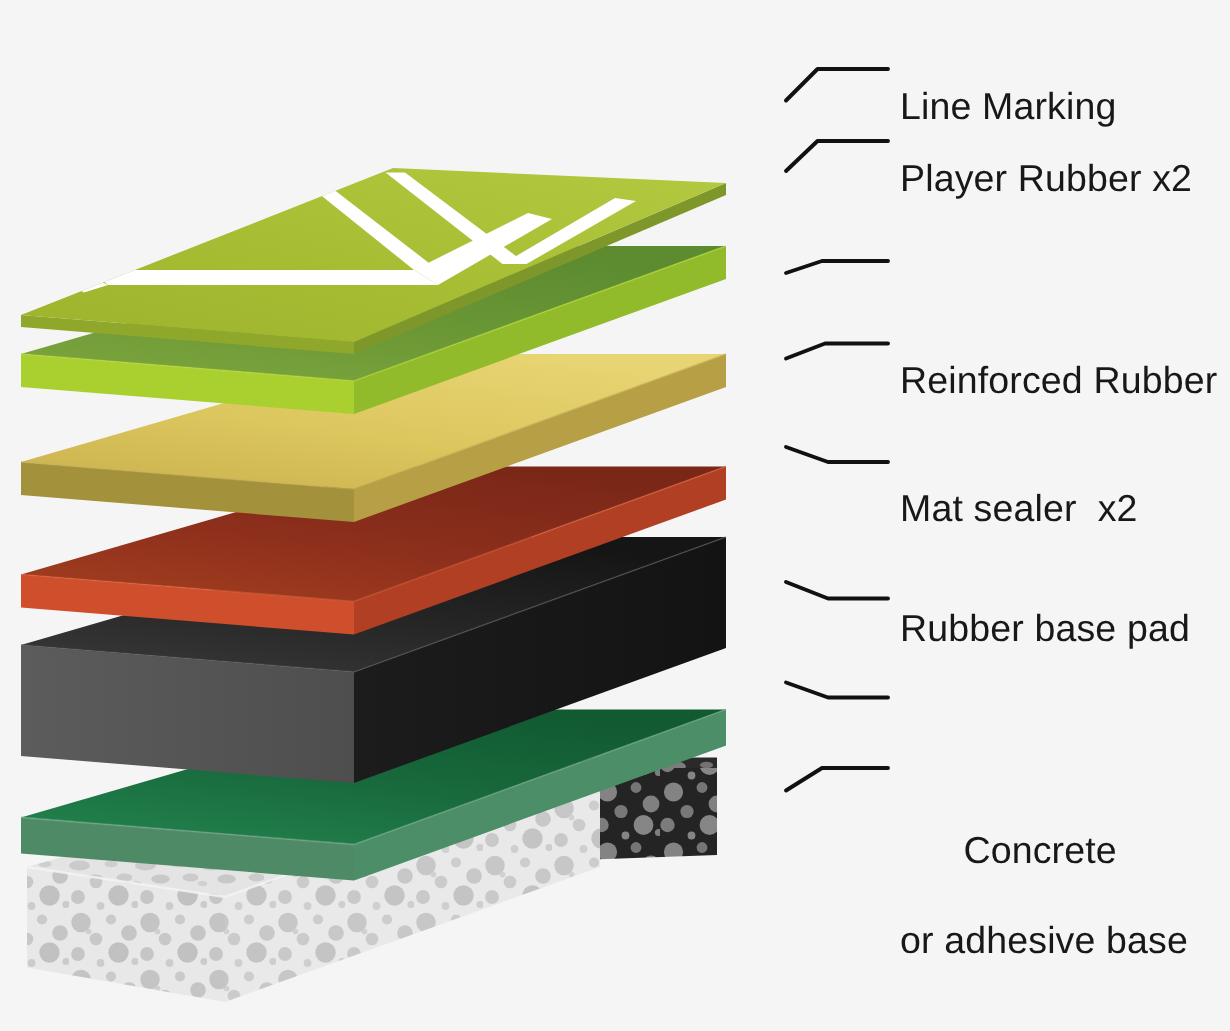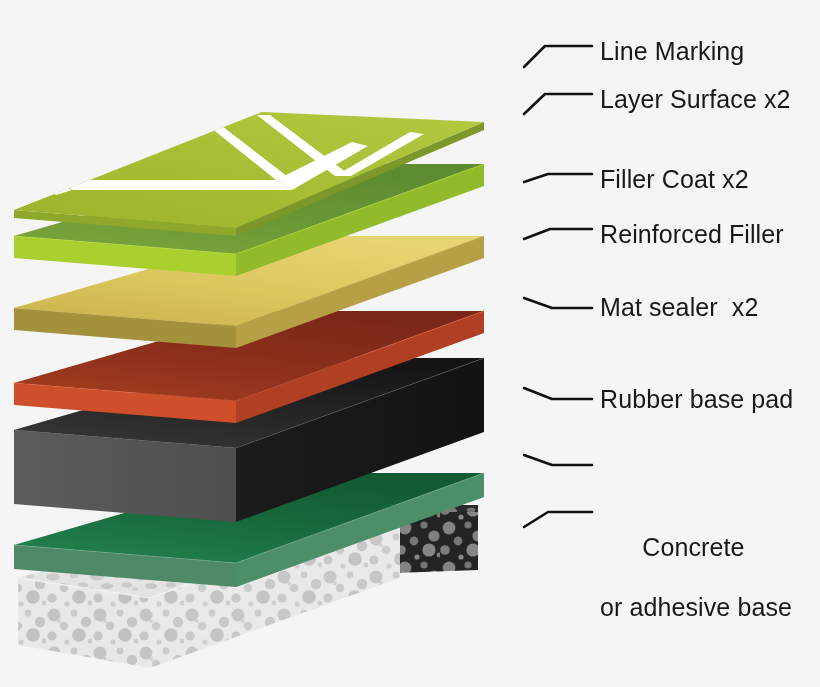--- a/index.html
+++ b/index.html
@@ -36,20 +36,21 @@
     pointer-events: none;
   }
   .legend-label {
     position: absolute;
     left: 600px;
     font-size: 25px;
     line-height: 30px;
     color: #18181a;
     white-space: pre;
     letter-spacing: 0.1px;
+    margin-top: 20px;
   }
   .legend-label .sub {
     display: block;
   }
 </style>
 </head>
 <body>
 
 <div id="stage">
 
@@ -251,27 +252,26 @@
       <polyline points="524,388 552,399 592,399"></polyline>
       <polyline points="524,455 552,465 592,465"></polyline>
       <polyline points="524,527 548,512 592,512"></polyline>
     </g>
   </svg>
 
   <div class="legend">
 
     <div class="legend-label" style="top:36px;">Line Marking</div>
 
-    <div class="legend-label" style="top:84px;">Layer Surface x2</div>
-
-    <div class="legend-label" style="top:164px;">Filler Coat x2</div>
-
-    <div class="legend-label" style="top:219px;">Reinforced Filler</div>
-
-    <div class="legend-label" style="top:292px;">Mat sealer  x2</div>
+    <div class="legend-label" style="top:84px;">Player Rubber x2</div>
+
+
+    <div class="legend-label" style="top:219px;">Reinforced Rubber</div>
+
+    <div class="legend-label" style="top:304px;">Mat sealer  x2</div>
 
     <div class="legend-label" style="top:384px;">Rubber base pad</div>
 
 
     <div class="legend-label" style="top:502px;">
       <span>Concrete</span>
       <span class="sub">or adhesive base</span>
     </div>
 
   </div>

